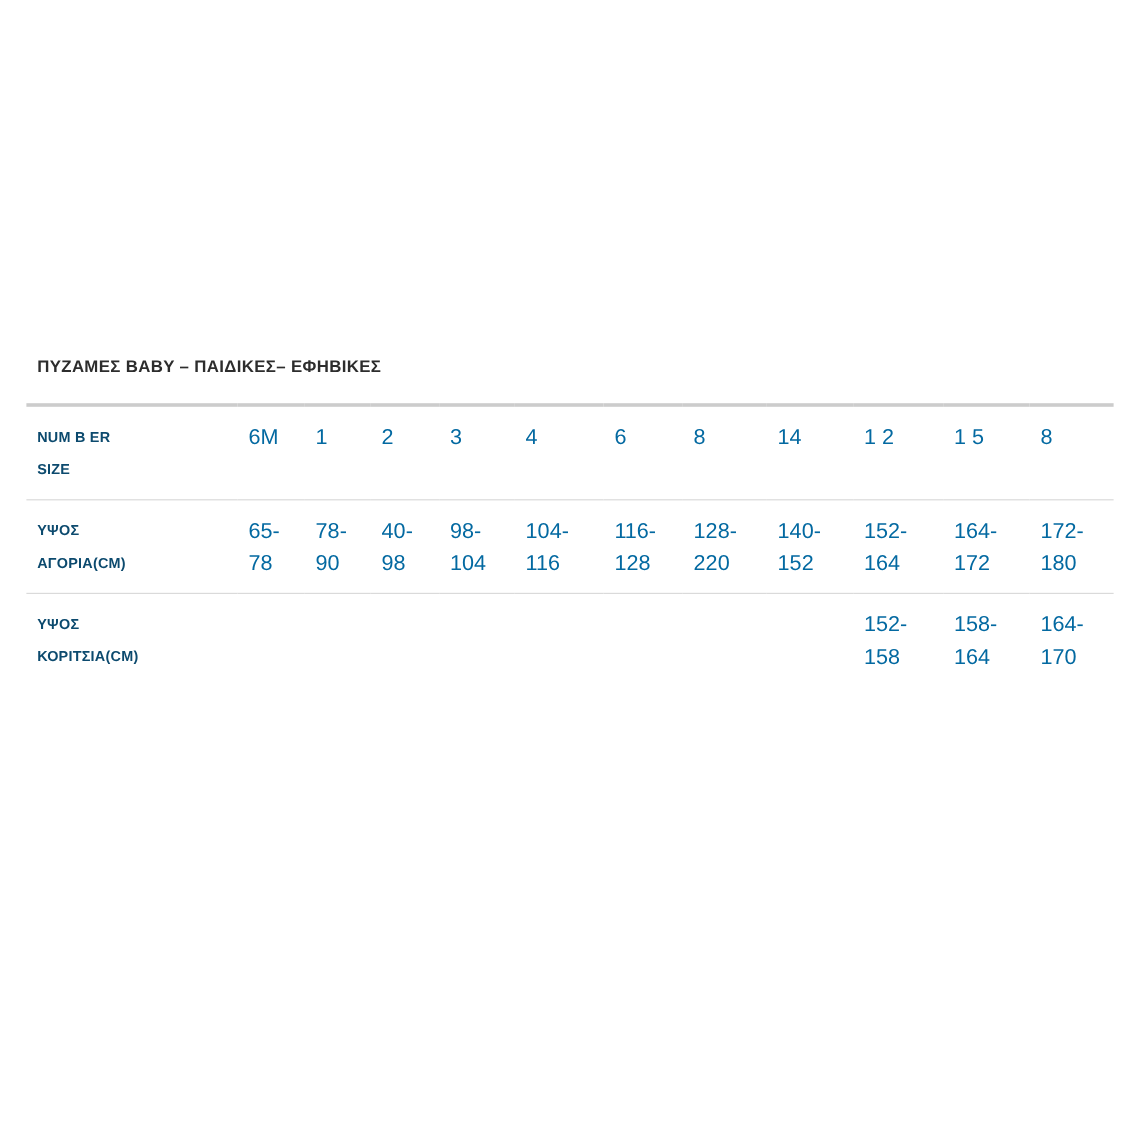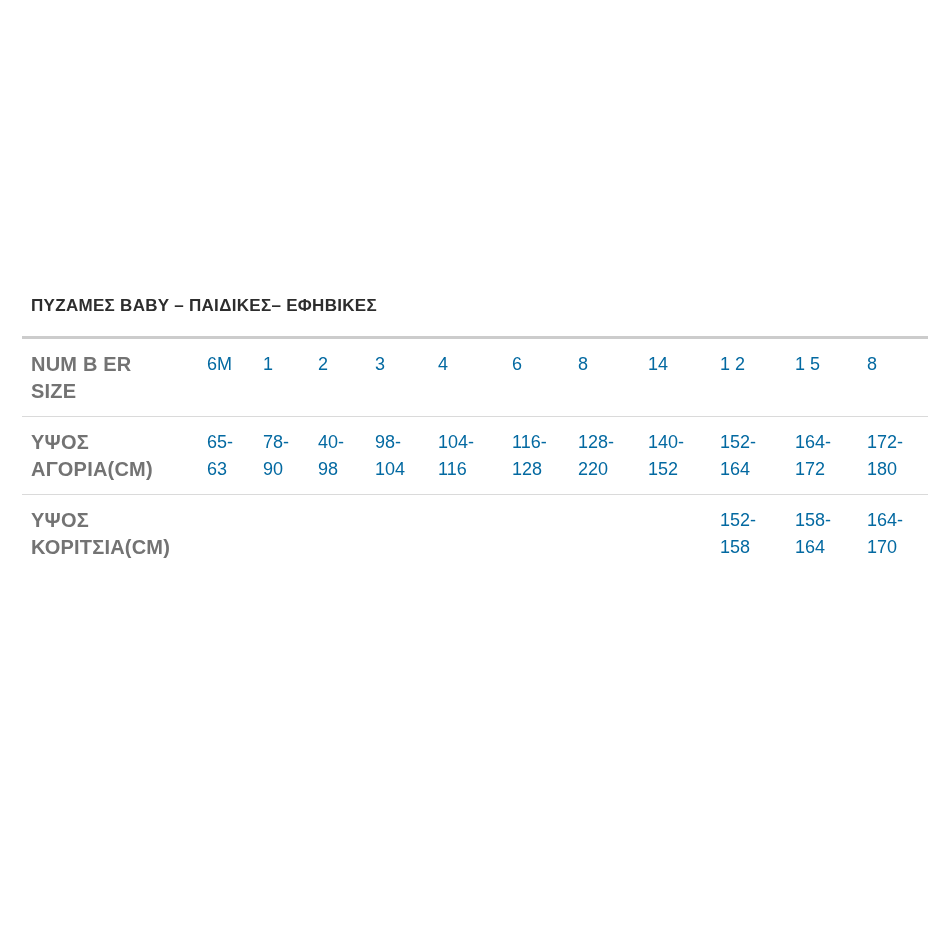--- a/index.html
+++ b/index.html
@@ -15,21 +15,21 @@
     font-family: "Liberation Sans", "DejaVu Sans", sans-serif;
   }
   .content {
     position: absolute;
     top: 292px;
     left: 22px;
     width: 906px;
   }
   .chart-title {
     margin: 0 0 17px 9px;
-    font-size: 17px;
+    font-size: 14px;
     line-height: 27px;
     font-weight: bold;
     color: #2d2d2d;
     letter-spacing: 0.3px;
   }
   table.size-table {
     width: 906px;
     table-layout: fixed;
     border-collapse: collapse;
   }
@@ -45,23 +45,23 @@
     text-align: left;
     padding: 12px 2px 11px 9px;
     font-size: 18px;
     line-height: 27px;
     color: #0369a1;
     font-weight: normal;
     white-space: pre-line;
     overflow: hidden;
   }
   table.size-table th {
-    font-size: 20px;
+    font-size: 12px;
     font-weight: bold;
-    color: #737373;
+    color: #0c4a6e;
     letter-spacing: 0.2px;
   }
 </style>
 </head>
 <body>
 
 <div class="content">
   <h2 class="chart-title">ΠΥΖΑΜΕΣ BABY – ΠΑΙΔΙΚΕΣ– ΕΦΗΒΙΚΕΣ</h2>
 
   <table class="size-table">
@@ -92,21 +92,21 @@
           <td>8</td>
           <td>14</td>
           <td>1 2</td>
           <td>1 5</td>
           <td>8</td>
         </tr>
         <tr>
           <th>ΥΨΟΣ
 ΑΓΟΡΙΑ(CM)</th>
           <td>65-
-63</td>
+78</td>
           <td>78-
 90</td>
           <td>40-
 98</td>
           <td>98-
 104</td>
           <td>104-
 116</td>
           <td>116-
 128</td>

